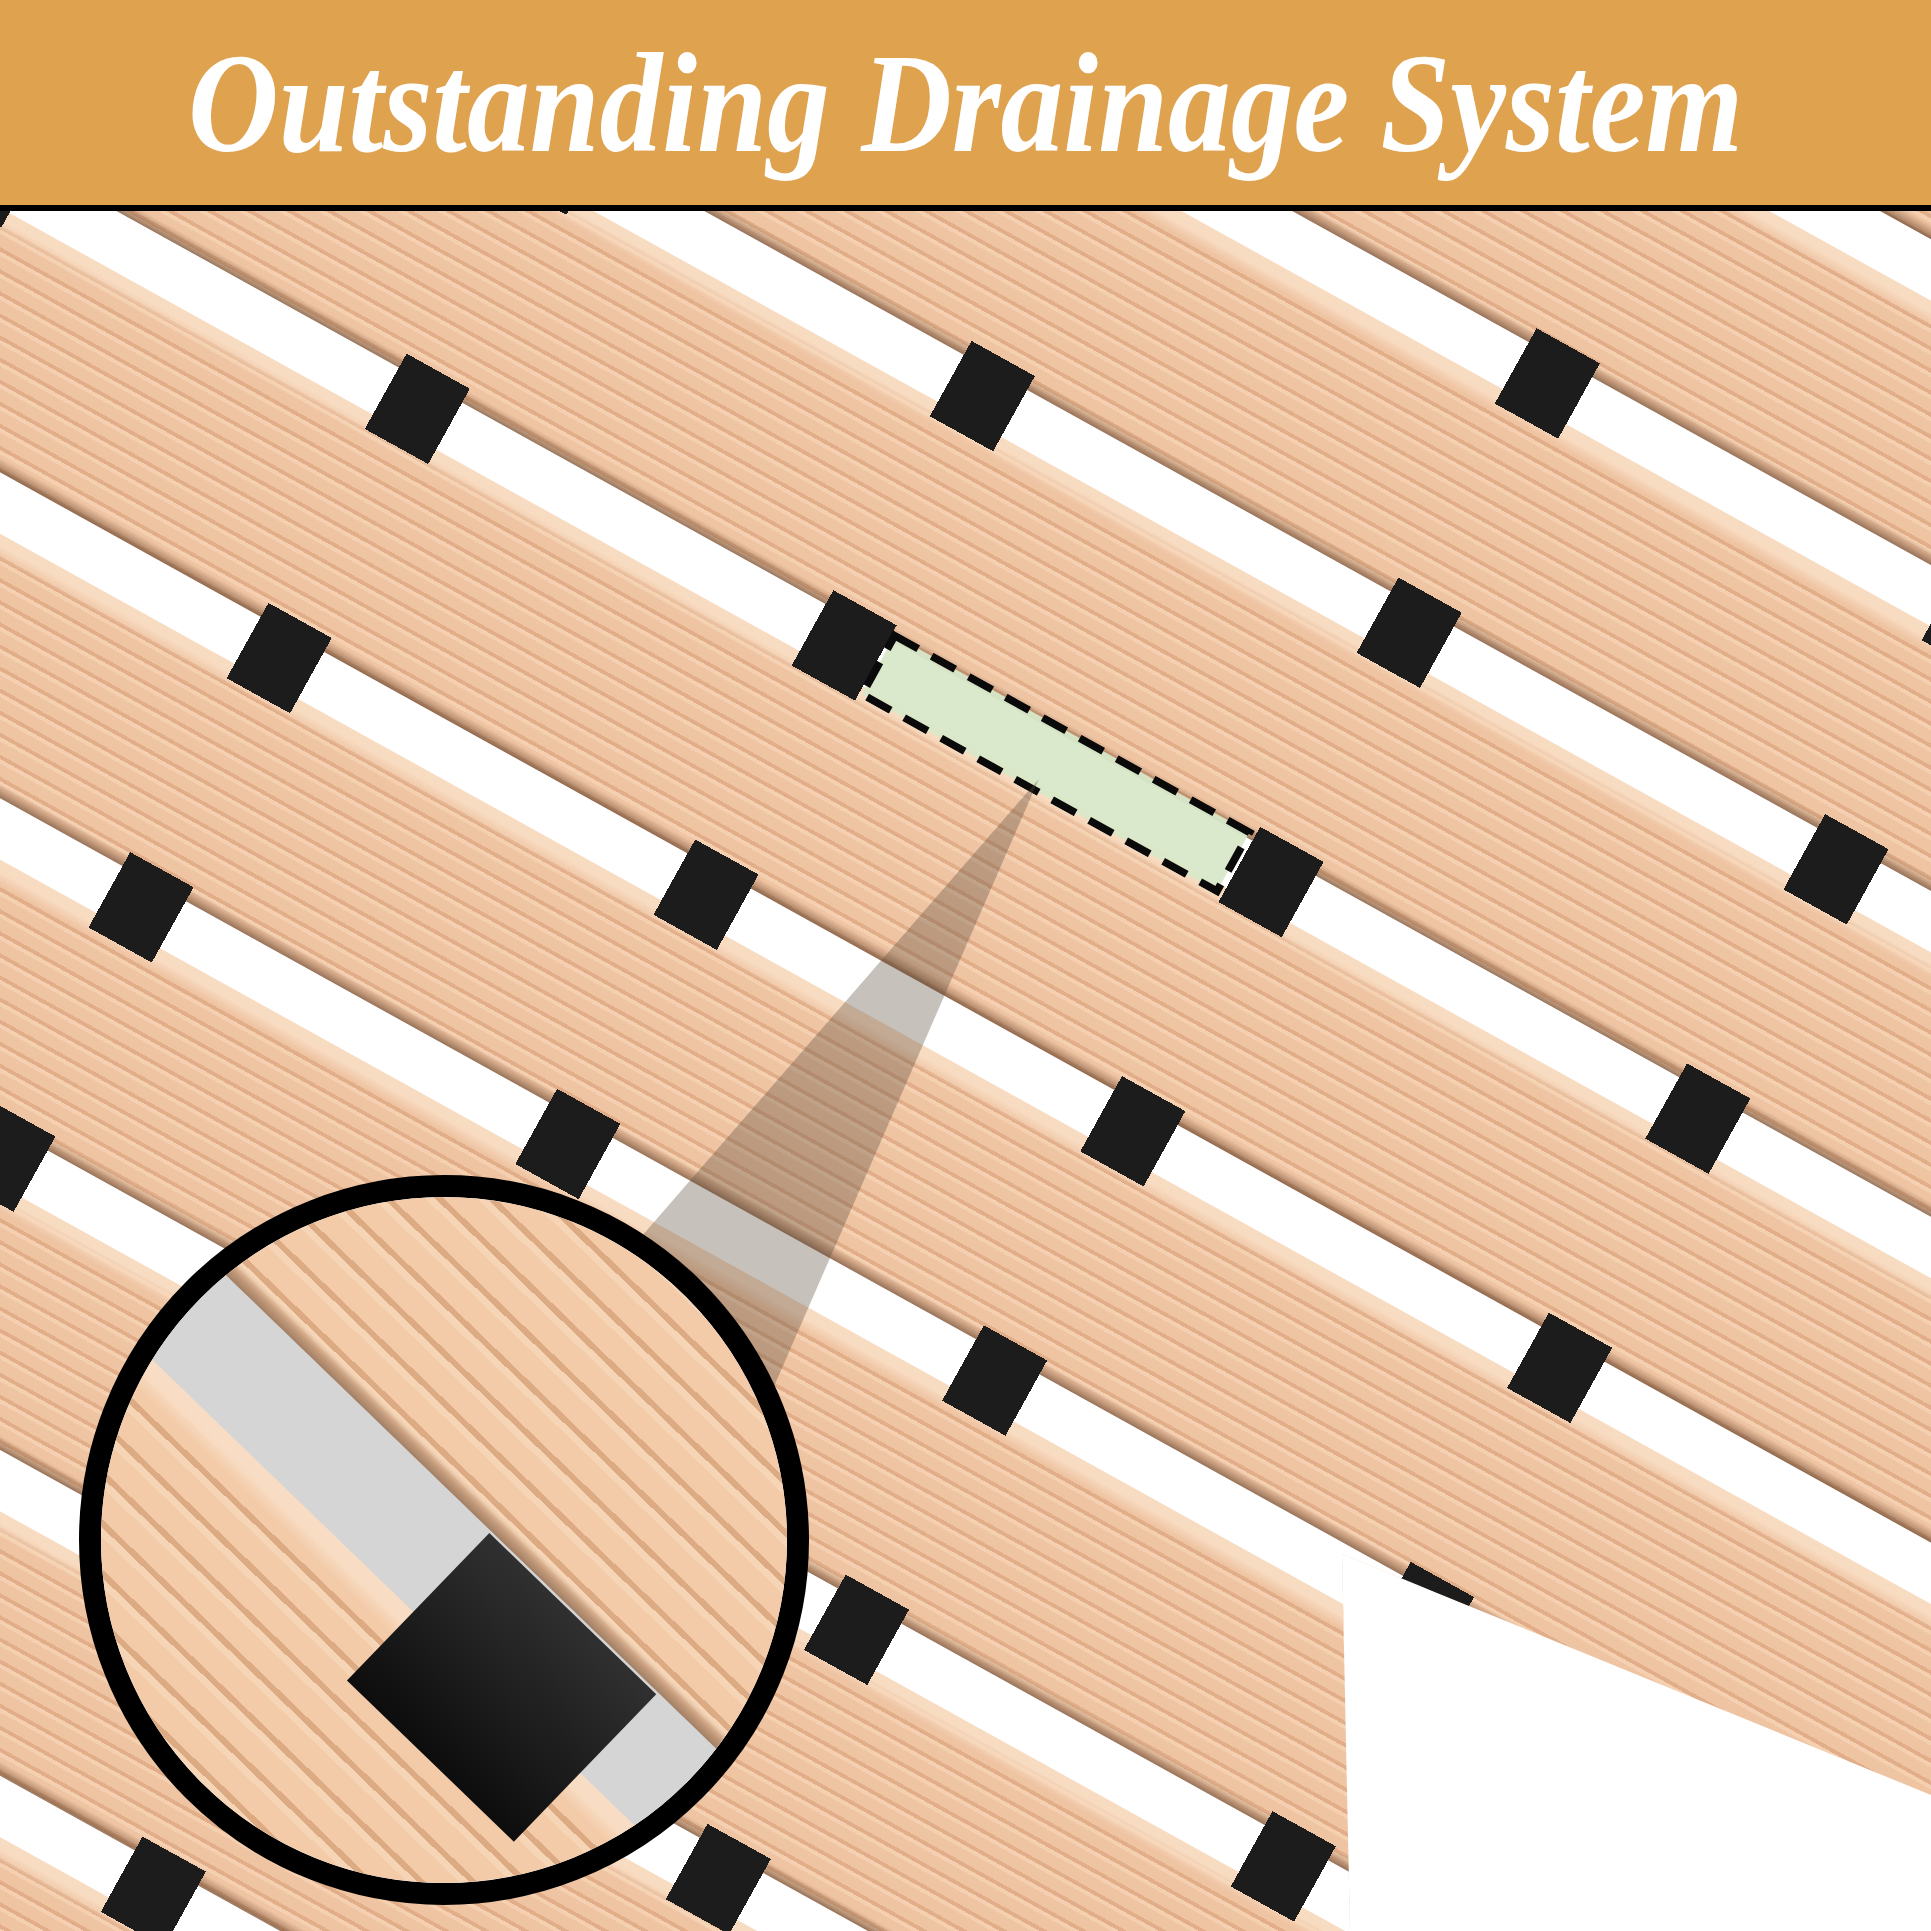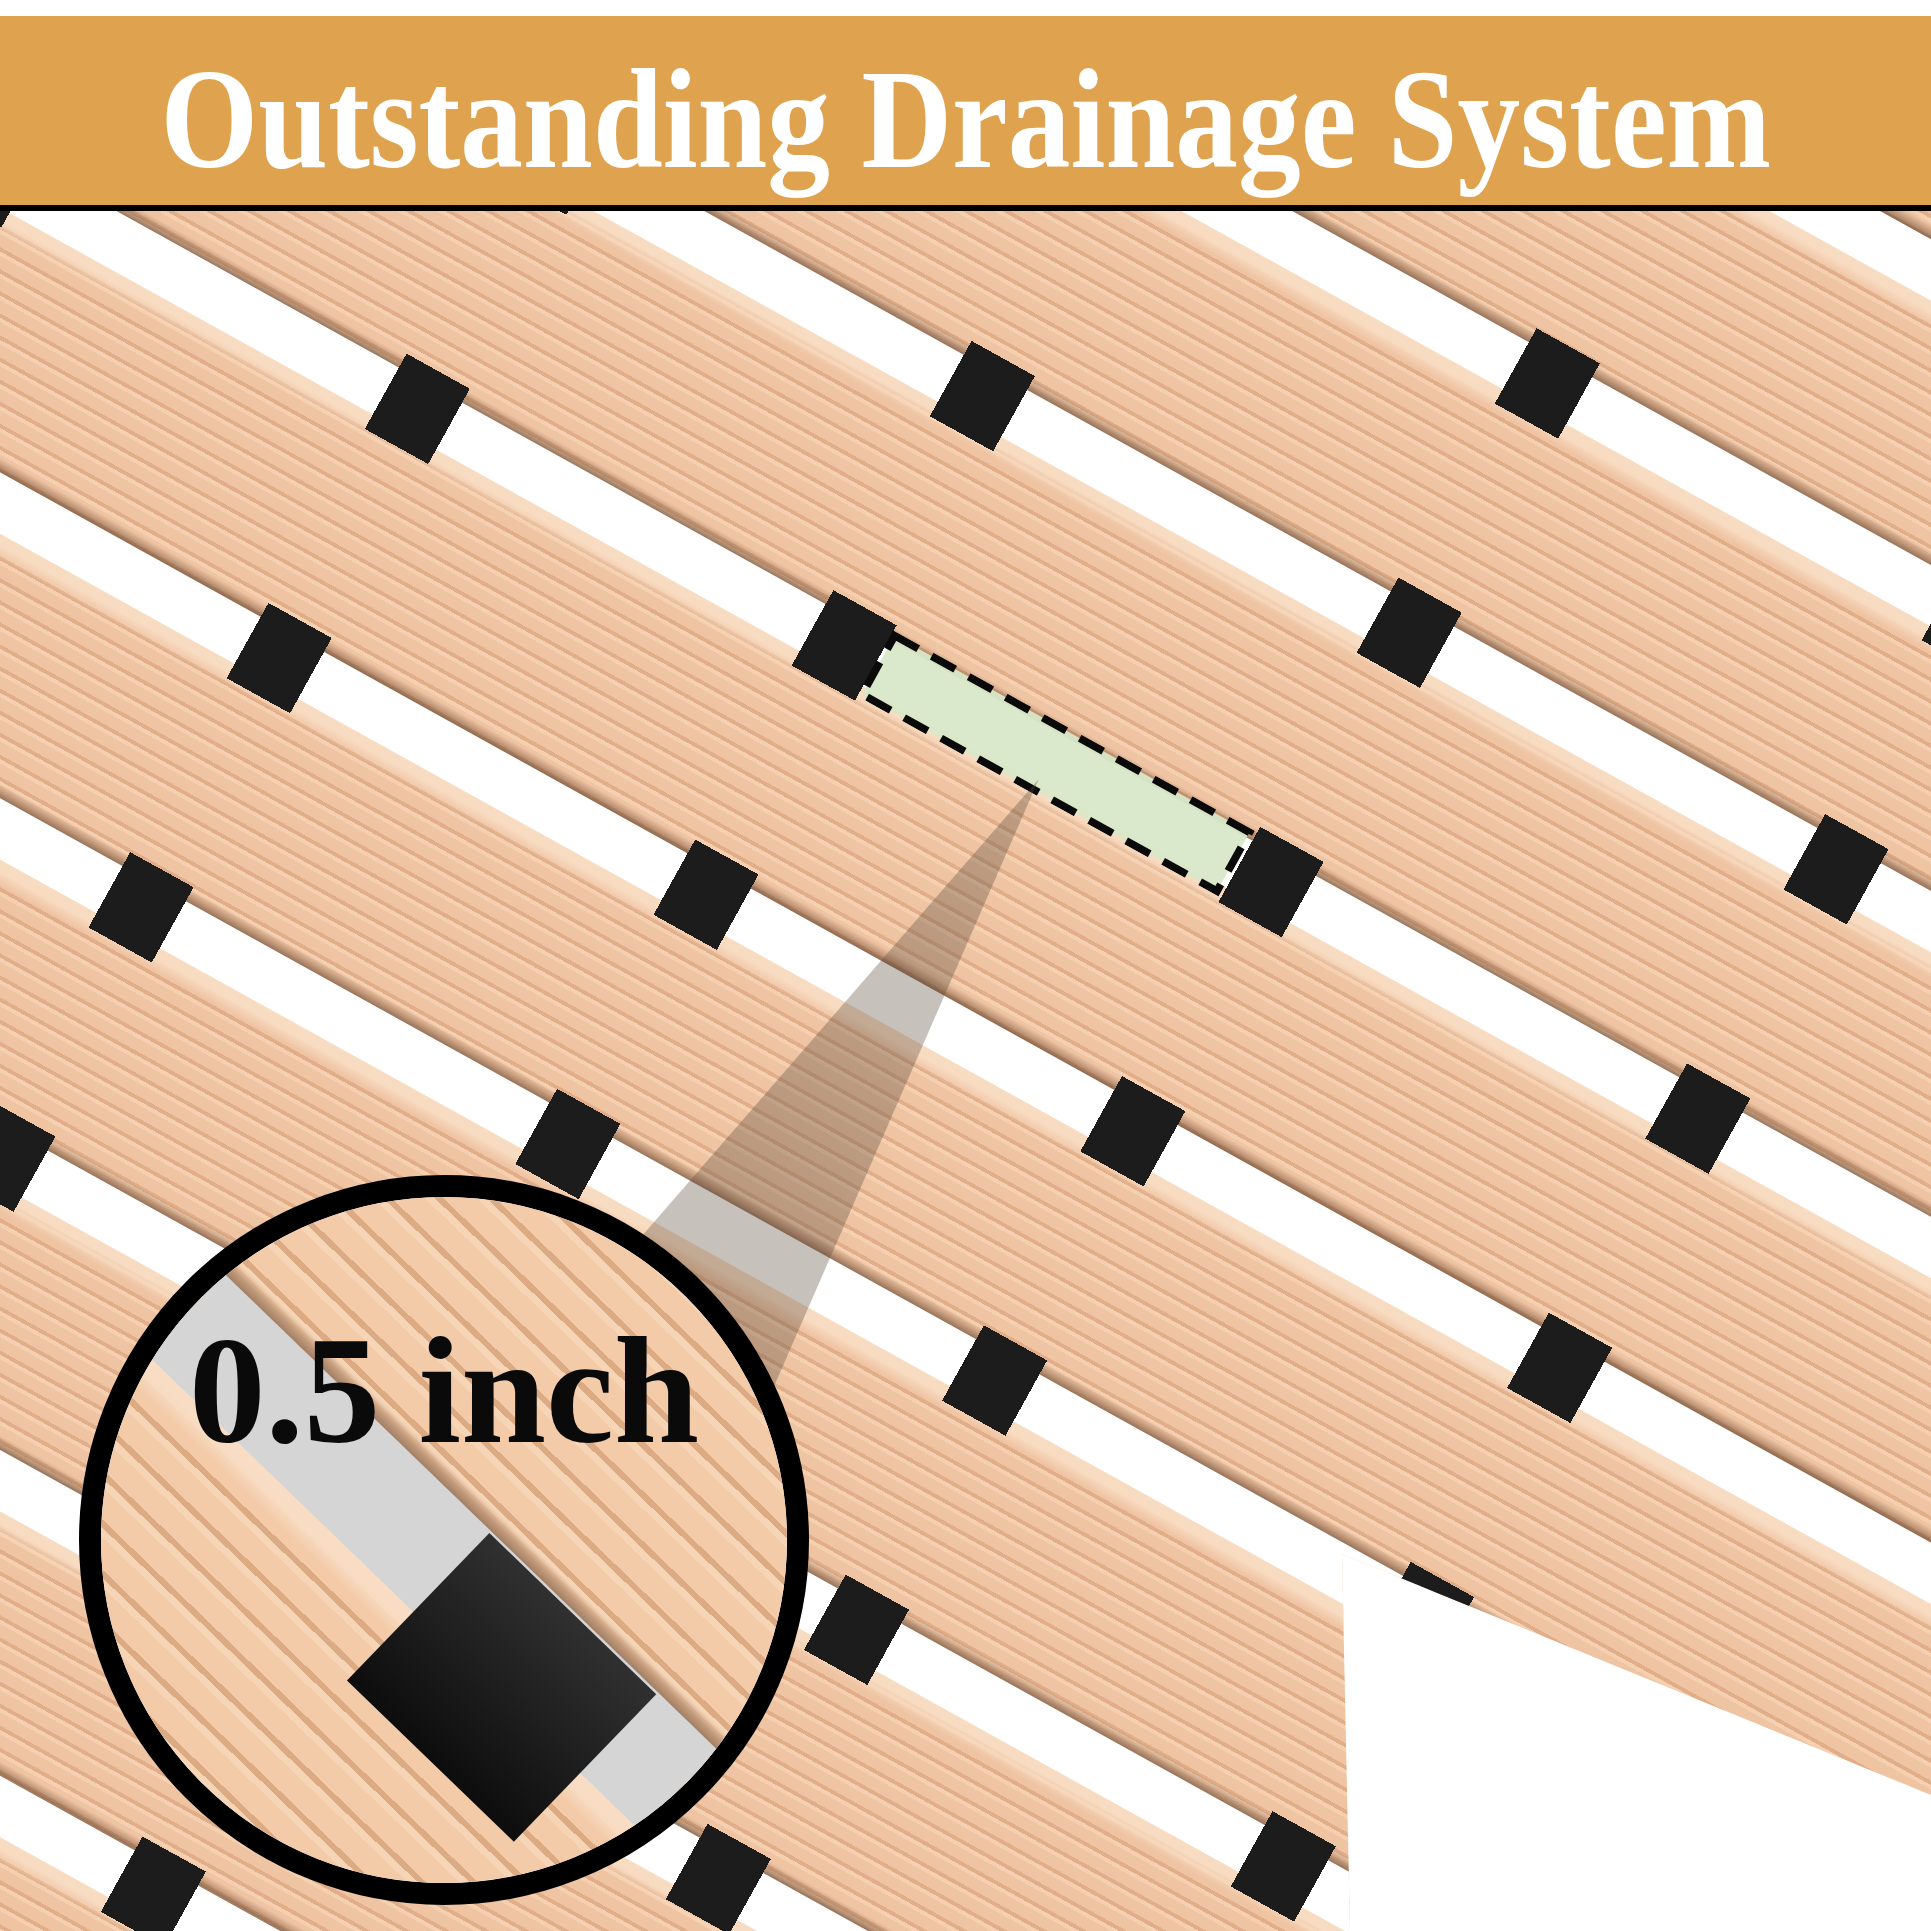--- a/index.html
+++ b/index.html
@@ -1,21 +1,21 @@
 <!DOCTYPE html>
 <html style="--banner-bg: #dfa24f; --banner-text: #ffffff; --top-strip: #000000; --photo-bg: #ffffff; --slat-base: #efc4a3; --slat-ridge: #e1ae89; --slat-highlight: #f4d0b0; --slat-highlight2: #f8dcc2; --gap-white: #ffffff; --spacer: #1c1c1c; --highlight-fill: #d8e8c9; --dash: #0a0a0a; --beam: #5c4a3a; --circle-border: #000000; --mag-gap: #d5d5d5; --mag-slat: #f3cba9; --mag-ridge: #dcab84; --label: #0a0a0a;"><head>
 <meta charset="utf-8">
 <style>
   html,body{margin:0;padding:0;background:#fff;}
   .stage{position:relative;width:1931px;height:1931px;overflow:hidden;background:#fff;
          font-family:"Liberation Serif","DejaVu Serif",serif;}
 
   
-  .banner{position:absolute;left:0;top:16px;width:1931px;height:205px;
-          background:var(--banner-bg,#dfa24f);display:flex;align-items:center;justify-content:center;}
+  .banner{position:absolute;left:0;top:0;width:1931px;height:205px;
+          background:var(--banner-bg,#dfa24f);display:flex;align-items:center;justify-content:center;font-style:italic;}
   .banner-title{color:var(--banner-text,#ffffff);font-size:141px;font-weight:bold;
                 white-space:nowrap;transform:scaleX(.89);transform-origin:center;}
 
   .top-strip{position:absolute;left:0;top:205px;width:1931px;height:6.8px;background:var(--top-strip,#000);}
 
   
   .photo{position:absolute;left:0;top:211px;width:1931px;height:1720px;
          background:var(--photo-bg,#fff);overflow:hidden;}
 
   
@@ -114,18 +114,17 @@
     </div>
 
     <svg class="beam" width="1931" height="1720" viewBox="0 0 2000 1781">
       <polygon points="1076,588 600,1136 800,1221"></polygon>
     </svg>
 
     <div class="magnifier">
       <div class="mag-slats">
         <div class="mag-spacer"></div>
       </div>
-      <div class="mag-label">0.5 inch</div>
     </div>
 
   </div>
 </div>
 
 
 </body></html>

